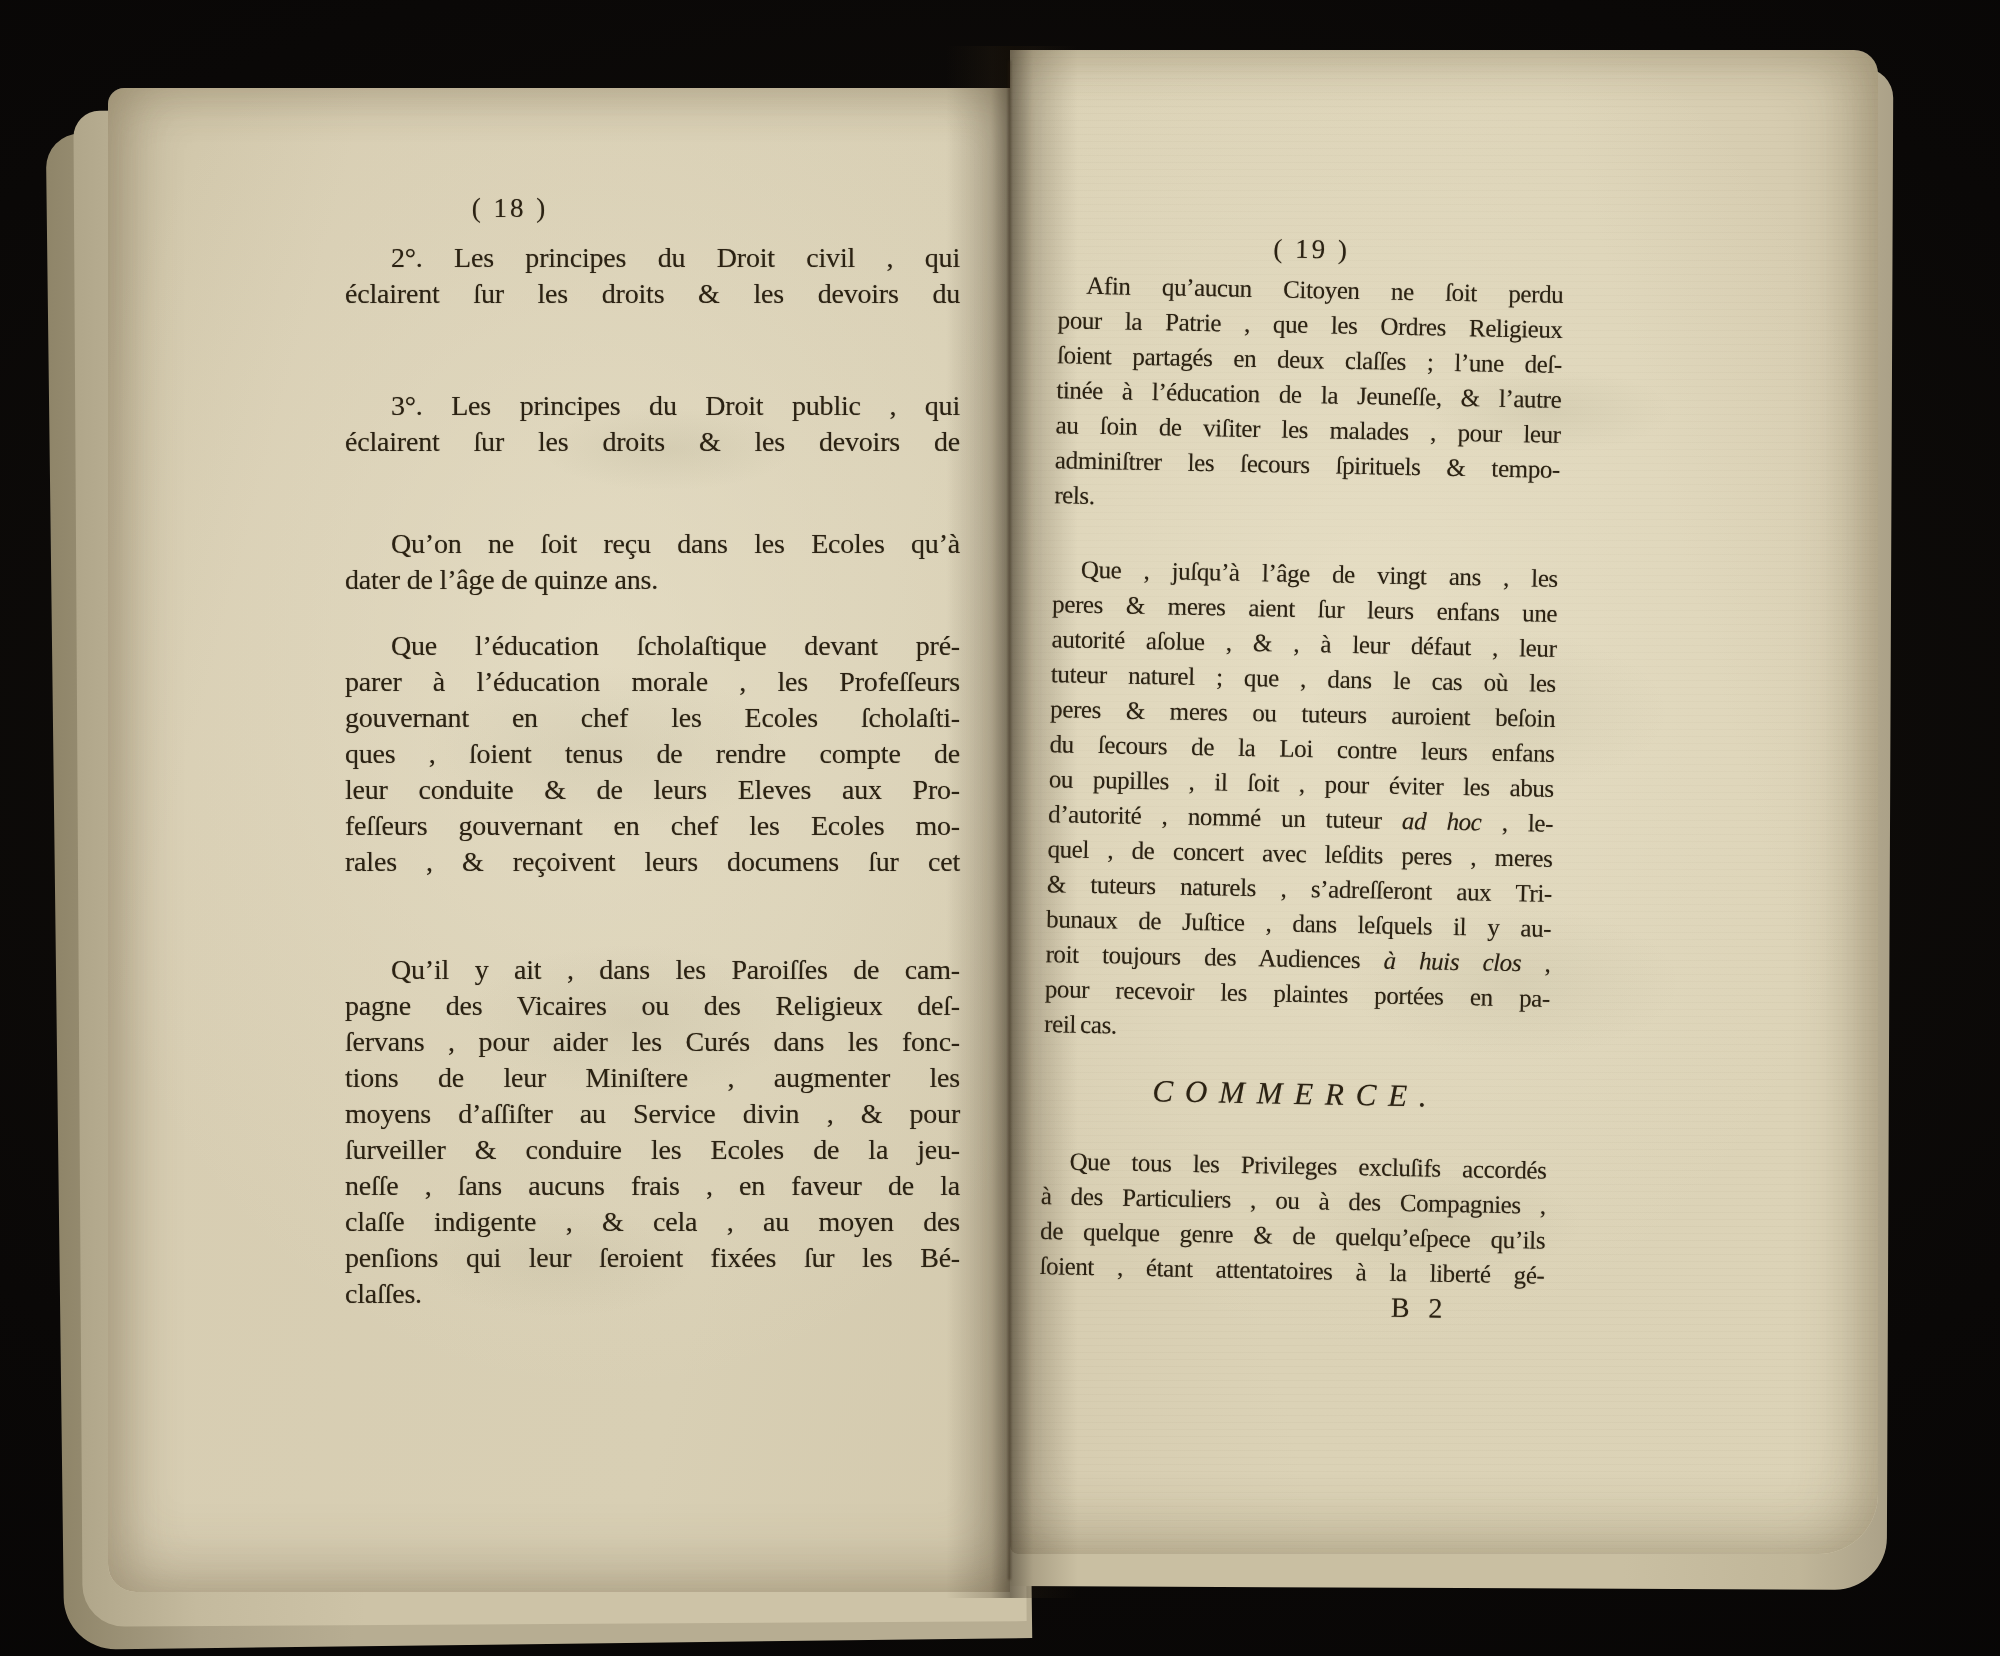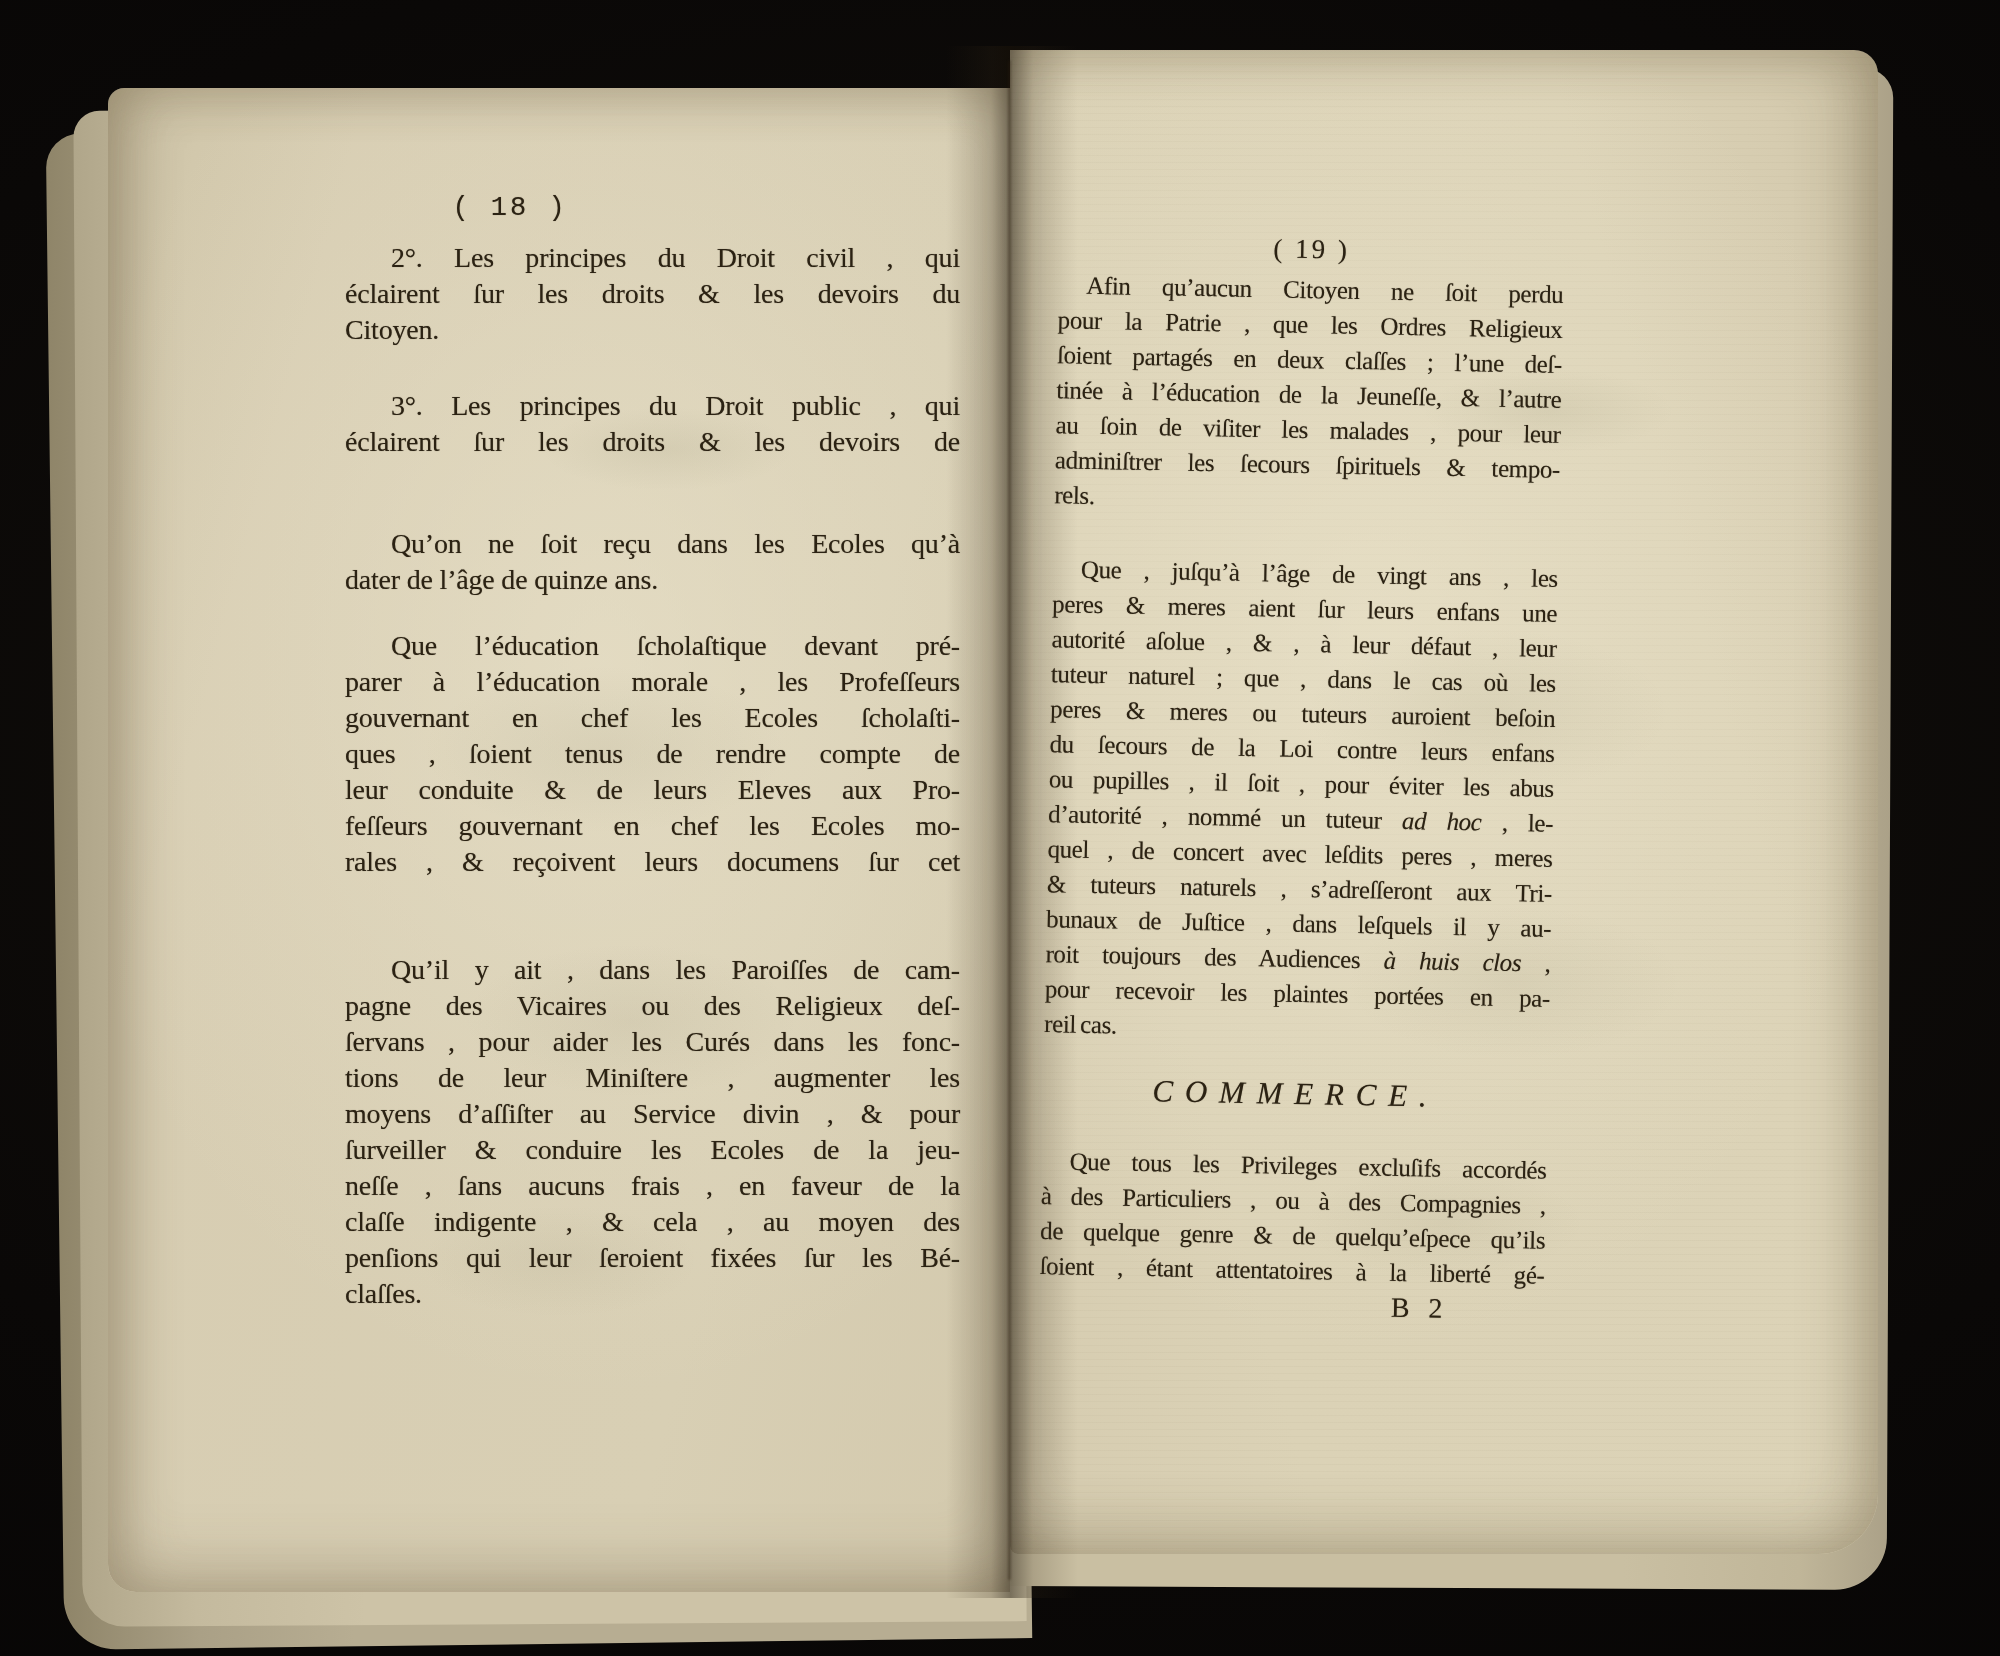--- a/index.html
+++ b/index.html
@@ -69,26 +69,25 @@
 <div id="canvas">
 
   <div class="layer stack-l3"></div>
   <div class="layer stack-l2"></div>
   <div class="layer stack-r2"></div>
 
   <div class="layer page-left"></div>
   <div class="layer page-right"></div>
 
   <div class="lp txt">
-    <div class="pgnum" style="left:350px;top:193px;width:320px;font-family:Liberation Mono, monospace;">( 18 )</div>
+    <div class="pgnum" style="left:350px;top:193px;width:320px;">( 18 )</div>
 
     <div class="para" style="top:240px;">
       <div class="ln first">2°. Les principes du Droit civil , qui</div>
       <div class="ln">éclairent ſur les droits &amp; les devoirs du</div>
-      <div class="ln last">Citoyen.</div>
     </div>
 
     <div class="para" style="top:388px;">
       <div class="ln first">3°. Les principes du Droit public , qui</div>
       <div class="ln">éclairent ſur les droits &amp; les devoirs de</div>
     </div>
 
     <div class="para" style="top:526px;">
       <div class="ln first">Qu’on ne ſoit reçu dans les Ecoles qu’à</div>
       <div class="ln last">dater de l’âge de quinze ans.</div>

